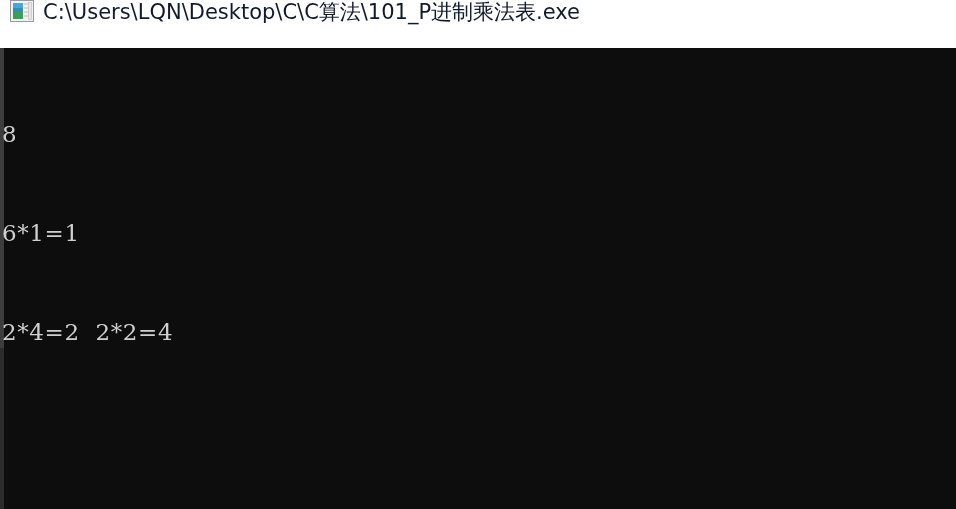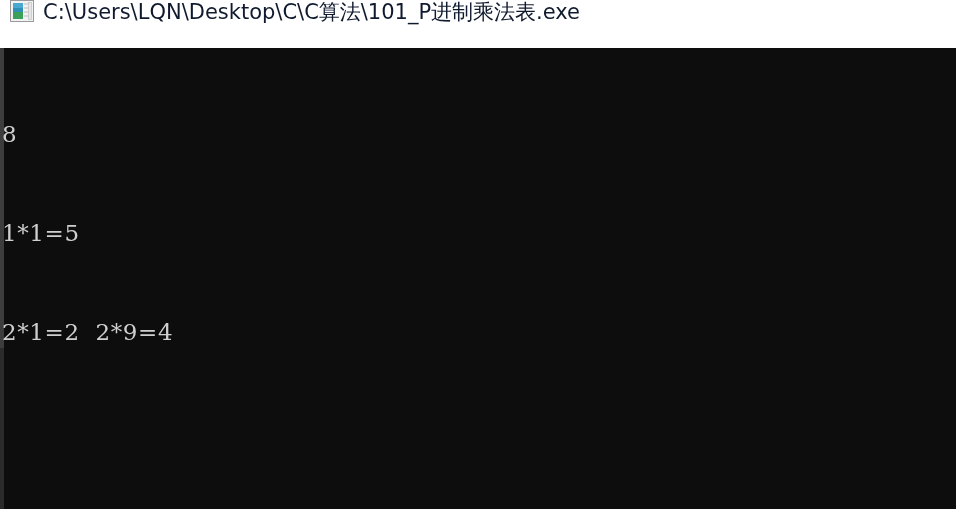--- a/index.html
+++ b/index.html
@@ -103,22 +103,22 @@
   <span id="titlebar-text">C:\Users\LQN\Desktop\C\C算法\101_P进制乘法表.exe</span>
 </div>
 
 <div id="console">
   <div id="scroll-strip">
     <div id="scroll-thumb"></div>
   </div>
 
   <div id="console-text">
     <span class="cline">8</span>
-    <span class="cline">1*1=5</span>
-    <span class="cline">2*1=2  2*9=4</span>
+    <span class="cline">6*1=1</span>
+    <span class="cline">2*4=2  2*2=4</span>
     
     
     
     
     
     
     
     
     
     

